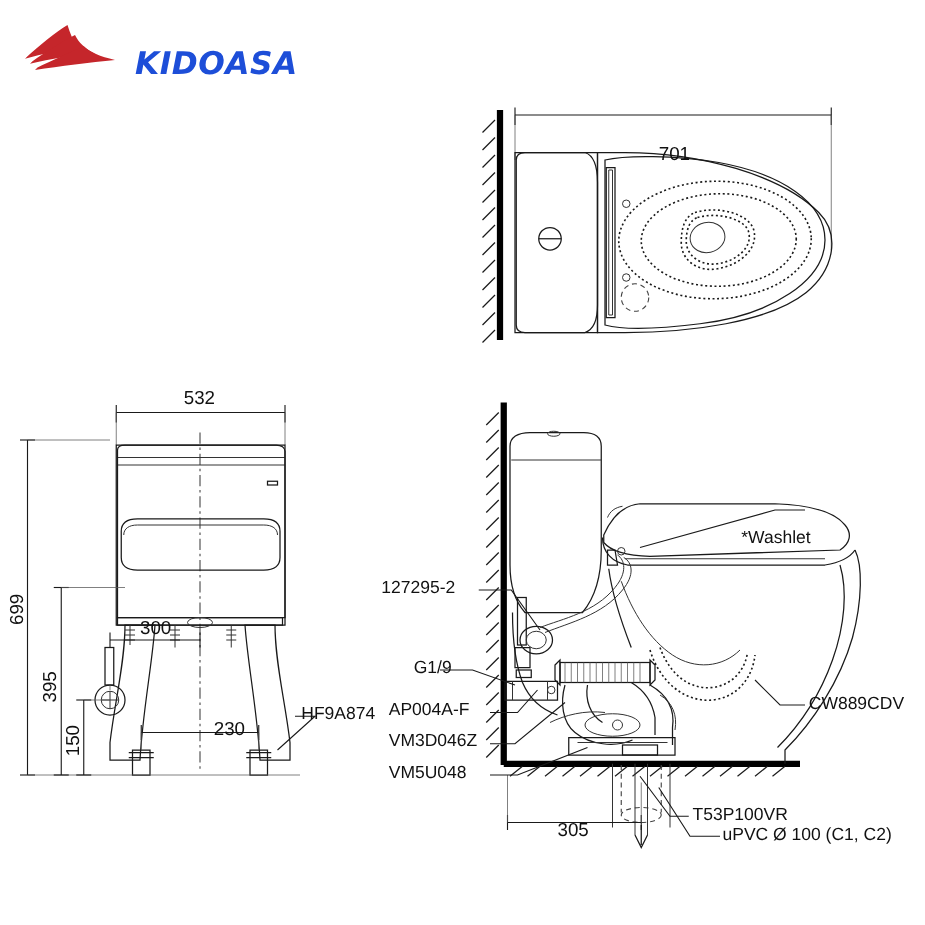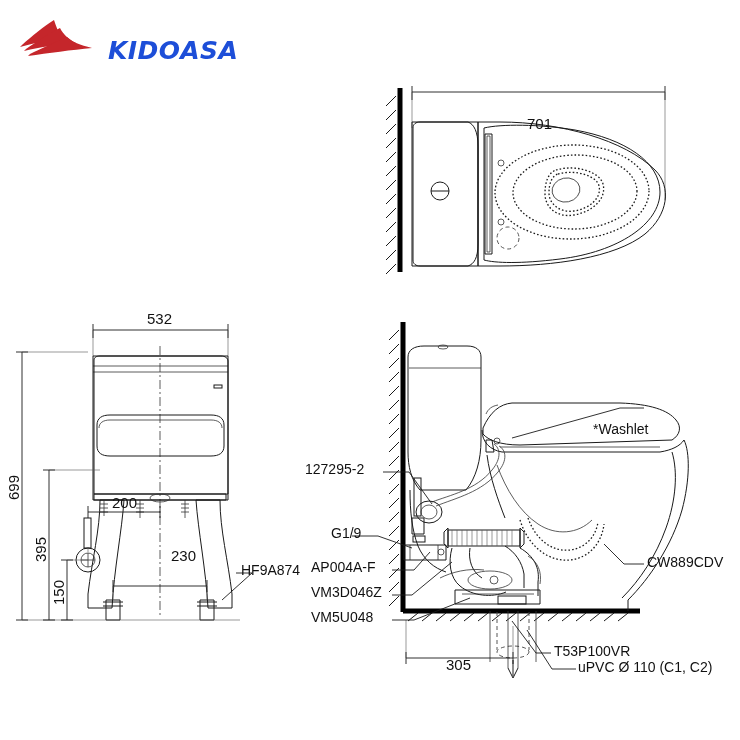--- a/index.html
+++ b/index.html
@@ -361,23 +361,23 @@
   <div class="lbl dim" style="left:527px;top:68px;margin-top:48px;">701</div>
 
   <div class="lbl dim" style="left:147px;top:311px;">532</div>
 
   <div class="lbl dim vert" style="left:6px;top:500px;">699</div>
 
   <div class="lbl dim vert" style="left:33px;top:562px;">395</div>
 
   <div class="lbl dim vert" style="left:51px;top:605px;">150</div>
 
-  <div class="lbl dim" style="left:112px;top:495px;">200</div>
-
-  <div class="lbl dim" style="left:171px;top:548px;text-align:center;">230</div>
+  <div class="lbl dim" style="left:112px;top:495px;">300</div>
+
+  <div class="lbl dim" style="left:171px;top:576px;text-align:center;">230</div>
 
   <div class="lbl dim" style="left:446px;top:657px;">305</div>
 
   <div class="lbl" style="left:305px;top:462px;">127295-2</div>
 
   <div class="lbl" style="left:331px;top:526px;">G1/9</div>
 
   <div class="lbl" style="left:311px;top:560px;">AP004A-F</div>
 
   <div class="lbl" style="left:311px;top:585px;">VM3D046Z</div>
@@ -385,15 +385,15 @@
   <div class="lbl" style="left:311px;top:610px;">VM5U048</div>
 
   <div class="lbl" style="left:241px;top:563px;">HF9A874</div>
 
   <div class="lbl" style="left:593px;top:399px;margin-top:23px;">*Washlet</div>
 
   <div class="lbl" style="left:647px;top:555px;">CW889CDV</div>
 
   <div class="lbl" style="left:554px;top:644px;">T53P100VR</div>
 
-  <div class="lbl" style="left:578px;top:660px;">uPVC Ø 110 (C1, C2)</div>
+  <div class="lbl" style="left:578px;top:660px;">uPVC Ø 100 (C1, C2)</div>
 
 </div>
 
 </body></html>

